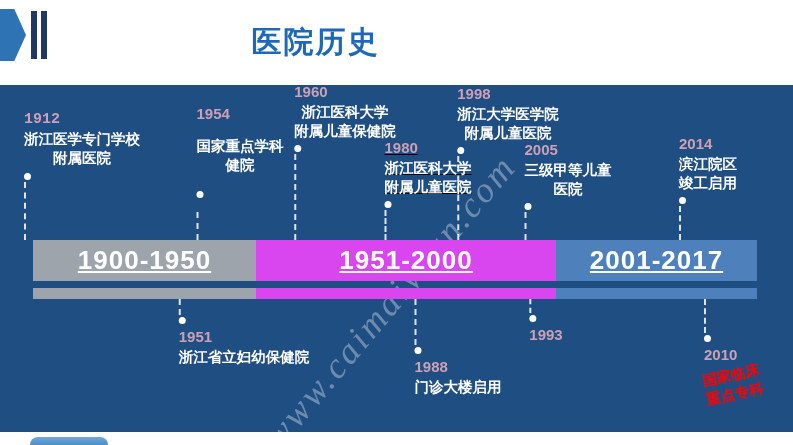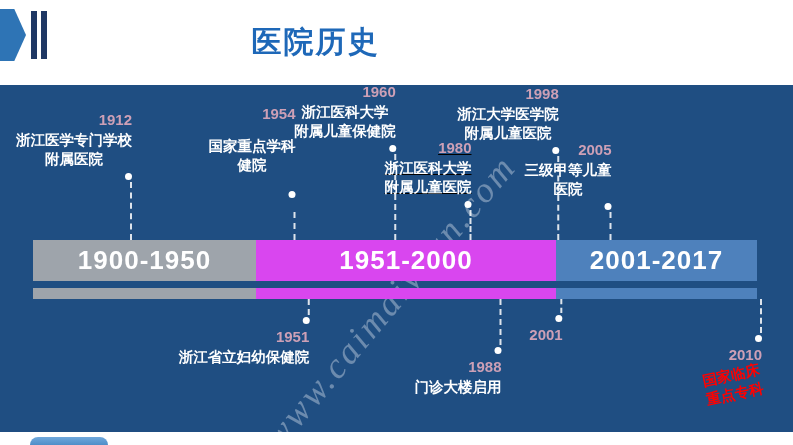--- a/index.html
+++ b/index.html
@@ -23,24 +23,24 @@
     font-size:36px;letter-spacing:3px;color:rgba(235,240,248,0.38);pointer-events:none;white-space:nowrap;}
 
   
   .bar{position:absolute;left:33px;width:724px;display:flex;}
   .bar.thick{top:155px;height:41px;}
   .bar.thin{top:203px;height:11px;}
   .seg{display:flex;align-items:center;justify-content:center;}
   .seg.s0{width:223px;background:#9EA4AB;}
   .seg.s1{width:300px;background:#d946ef;}
   .seg.s2{width:201px;background:#4E81BC;text-align:right;}
-  .period-label{color:#ffffff;font-size:26px;font-weight:bold;letter-spacing:1px;}
+  .period-label{color:#ffffff;font-size:26px;font-weight:bold;letter-spacing:1px;text-decoration:underline;}
 
   
-  .event{position:absolute;display:flex;flex-direction:column;align-items:flex-end;transform:translateX(-50%);}
+  .event{position:absolute;display:flex;flex-direction:column;align-items:flex-start;transform:translateX(-50%);}
   .event.above{bottom:192px;} 
   .event.below{top:214px;}    
   .eyear{font-size:15px;font-weight:bold;color:#CDA0B6;line-height:1.2;margin-bottom:2px;}
   .etext{font-size:14.5px;font-weight:bold;color:#ffffff;text-align:center;line-height:1.3;white-space:pre-line;}
   .etext.hl{color:#FF0000;}
   .etext.rot{transform:rotate(-12deg);}
   .edot{width:7px;height:7px;border-radius:50%;background:#ffffff;margin:4px 0 2px 0;flex:none;}
   .event.below .edot{margin:2px 0 4px 0;}
   .edash{width:0;border-left:2px dashed rgba(255,255,255,0.85);flex:none;}
 
@@ -75,29 +75,29 @@
         <span class="period-label">2001-2017</span>
       </div>
     </div>
 
     <div class="bar thin">
       <div class="seg s0"></div>
       <div class="seg s1"></div>
       <div class="seg s2"></div>
     </div>
 
-    <div class="event above" style="left:74px;">
+    <div class="event above" style="left:82px;font-family:Liberation Mono, monospace;">
       <div class="eyear">1912</div>
       <div class="etext">浙江医学专门学校
 附属医院</div>
       <div class="edot"></div>
       <div class="edash" style="height:58px;"></div>
     </div>
 
-    <div class="event above" style="left:252px;gap:12px;">
+    <div class="event above" style="left:240px;gap:12px;">
       <div class="eyear">1954</div>
       <div class="etext">国家重点学科
 健院</div>
       <div class="edot"></div>
       <div class="edash" style="height:28px;"></div>
     </div>
 
     <div class="event above" style="left:345px;">
       <div class="eyear">1960</div>
       <div class="etext">浙江医科大学
@@ -123,39 +123,46 @@
     </div>
 
     <div class="event above" style="left:568px;">
       <div class="eyear">2005</div>
       <div class="etext">三级甲等儿童
 医院</div>
       <div class="edot"></div>
       <div class="edash" style="height:28px;"></div>
     </div>
 
+    <div class="event above" style="left:708px;">
+      <div class="eyear">2014</div>
+      <div class="etext">滨江院区
+竣工启用</div>
+      <div class="edot"></div>
+      <div class="edash" style="height:34px;"></div>
+    </div>
 
     <div class="event below" style="left:244px;">
       <div class="edash" style="height:16px;"></div>
       <div class="edot"></div>
       <div class="eyear">1951</div>
       <div class="etext">浙江省立妇幼保健院</div>
     </div>
 
     <div class="event below" style="left:458px;">
       <div class="edash" style="height:46px;"></div>
       <div class="edot"></div>
       <div class="eyear">1988</div>
       <div class="etext">门诊大楼启用</div>
     </div>
 
     <div class="event below" style="left:546px;">
       <div class="edash" style="height:14px;"></div>
       <div class="edot"></div>
-      <div class="eyear">2001</div>
+      <div class="eyear">1993</div>
     </div>
 
 
     <div class="event below" style="left:733px;">
       <div class="edash" style="height:34px;"></div>
       <div class="edot"></div>
       <div class="eyear">2010</div>
       <div class="etext hl rot">国家临床
 重点专科</div>
     </div>

